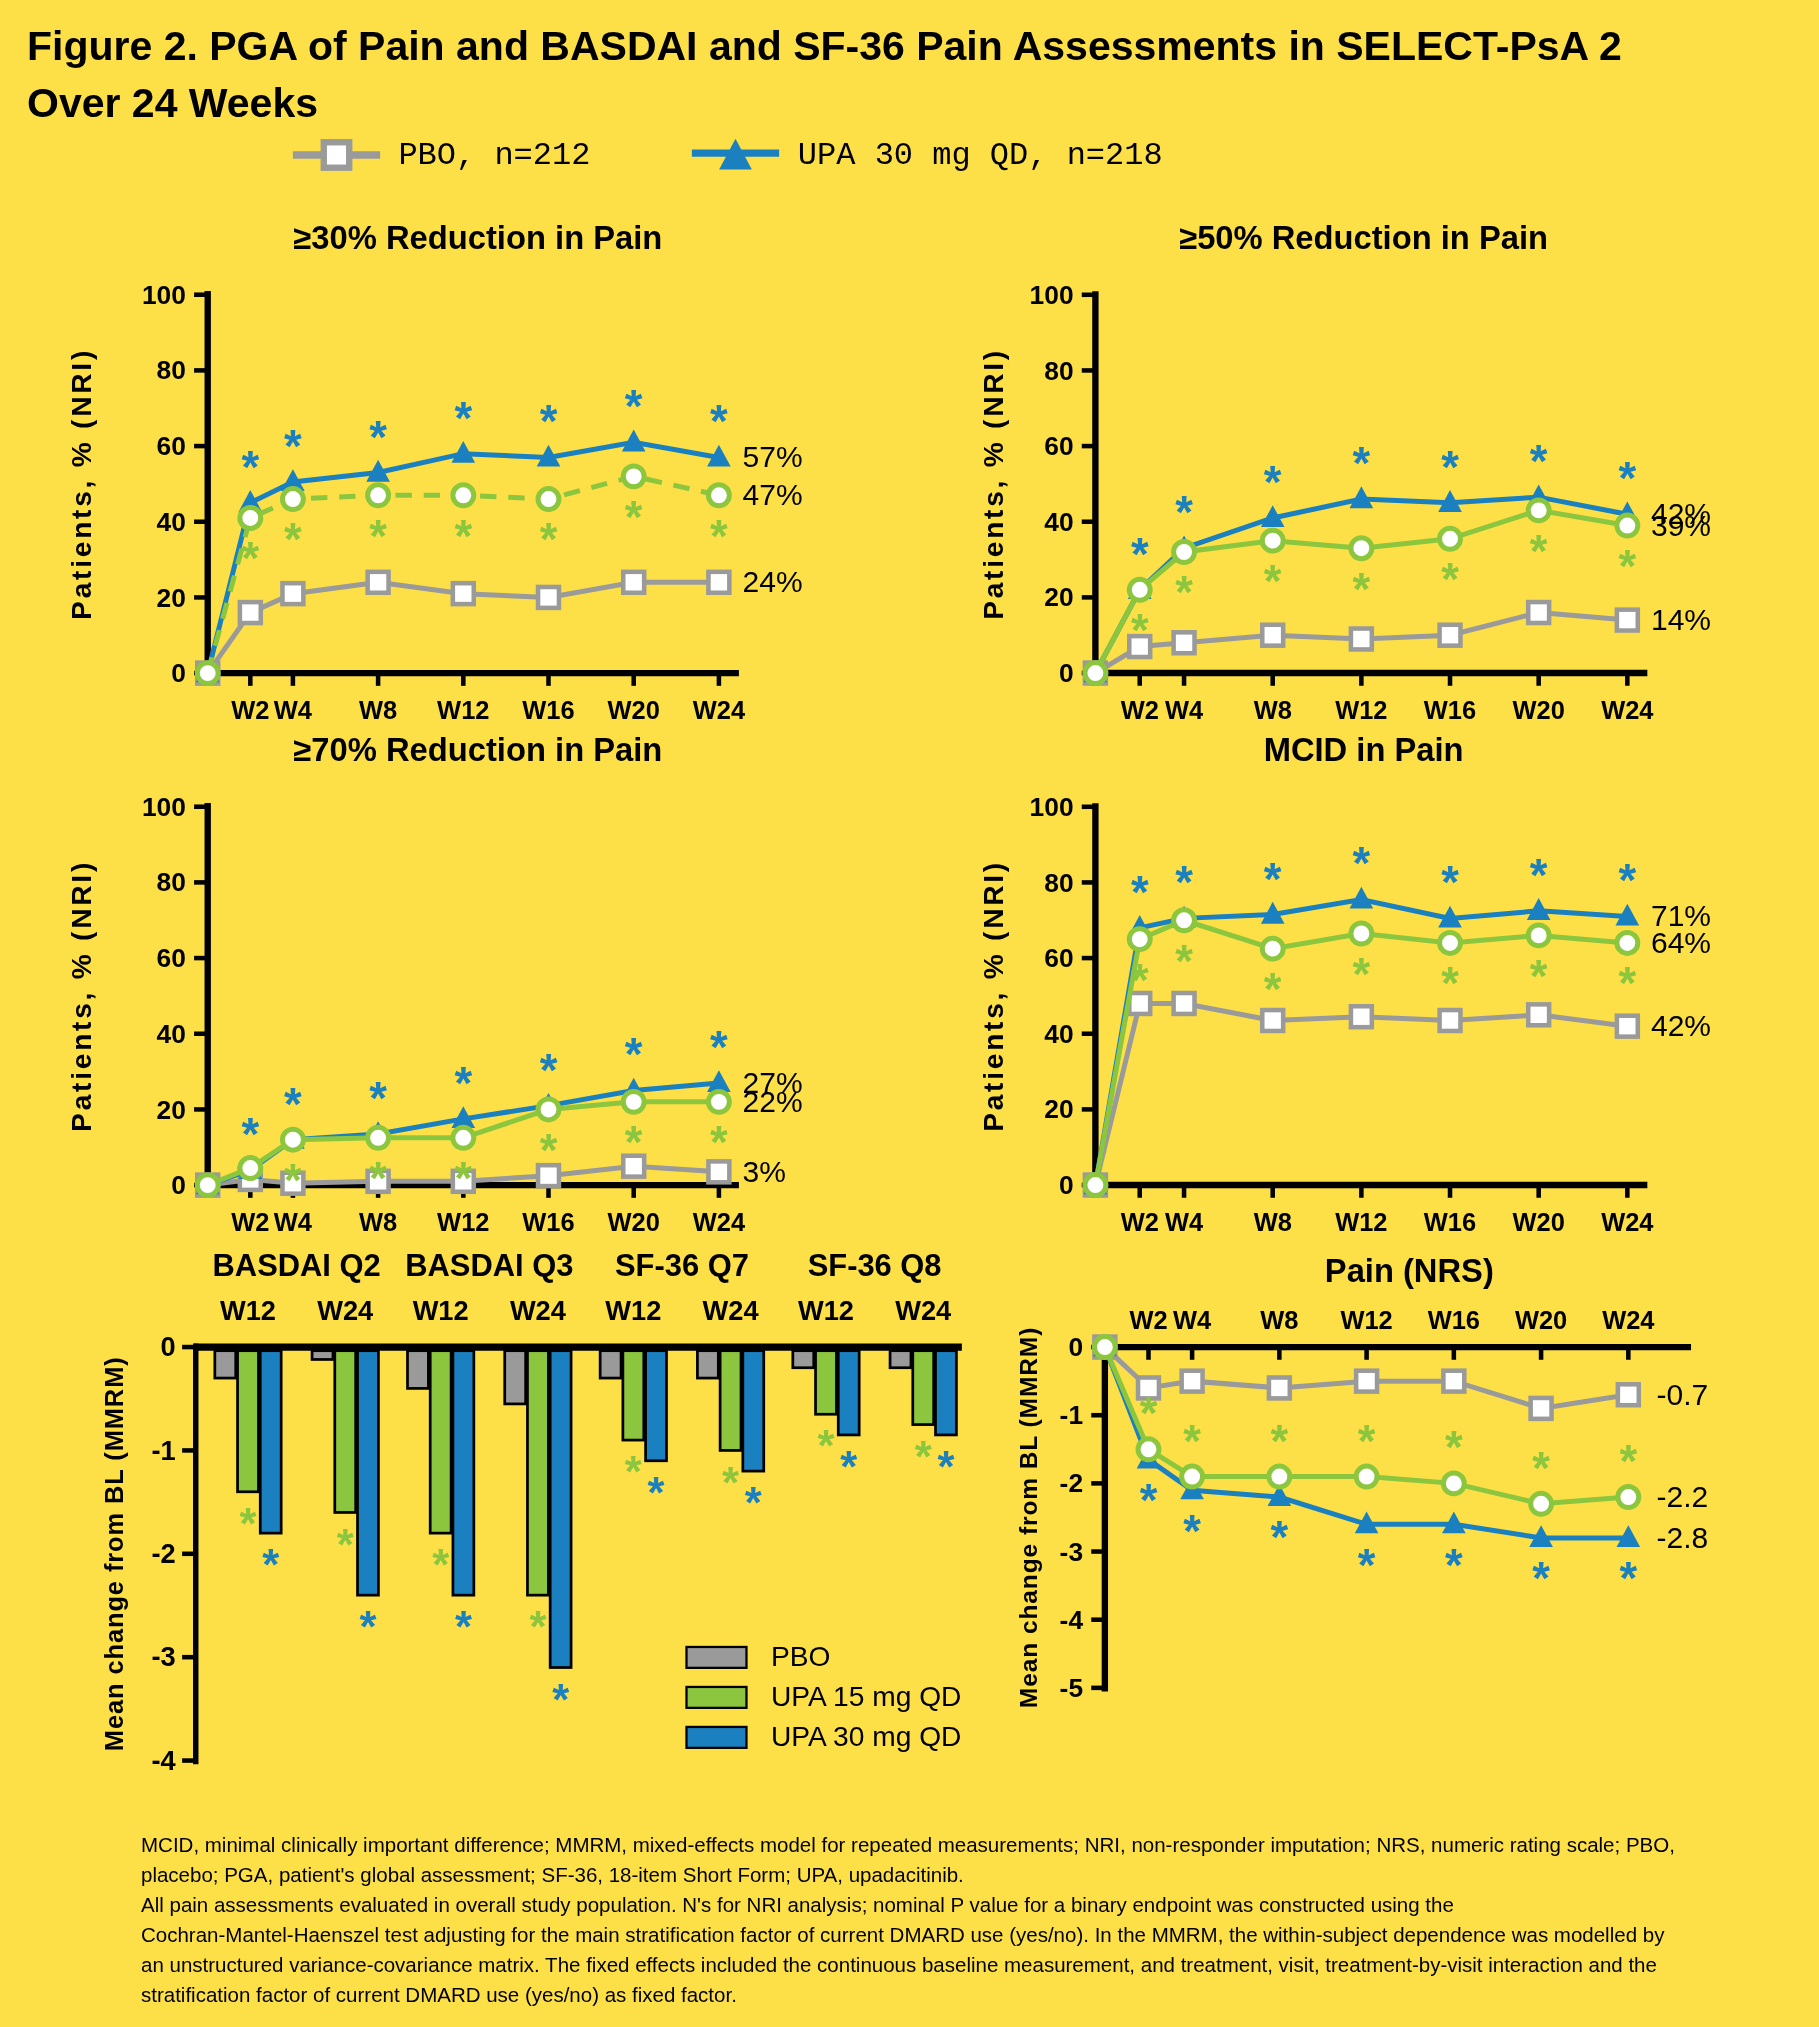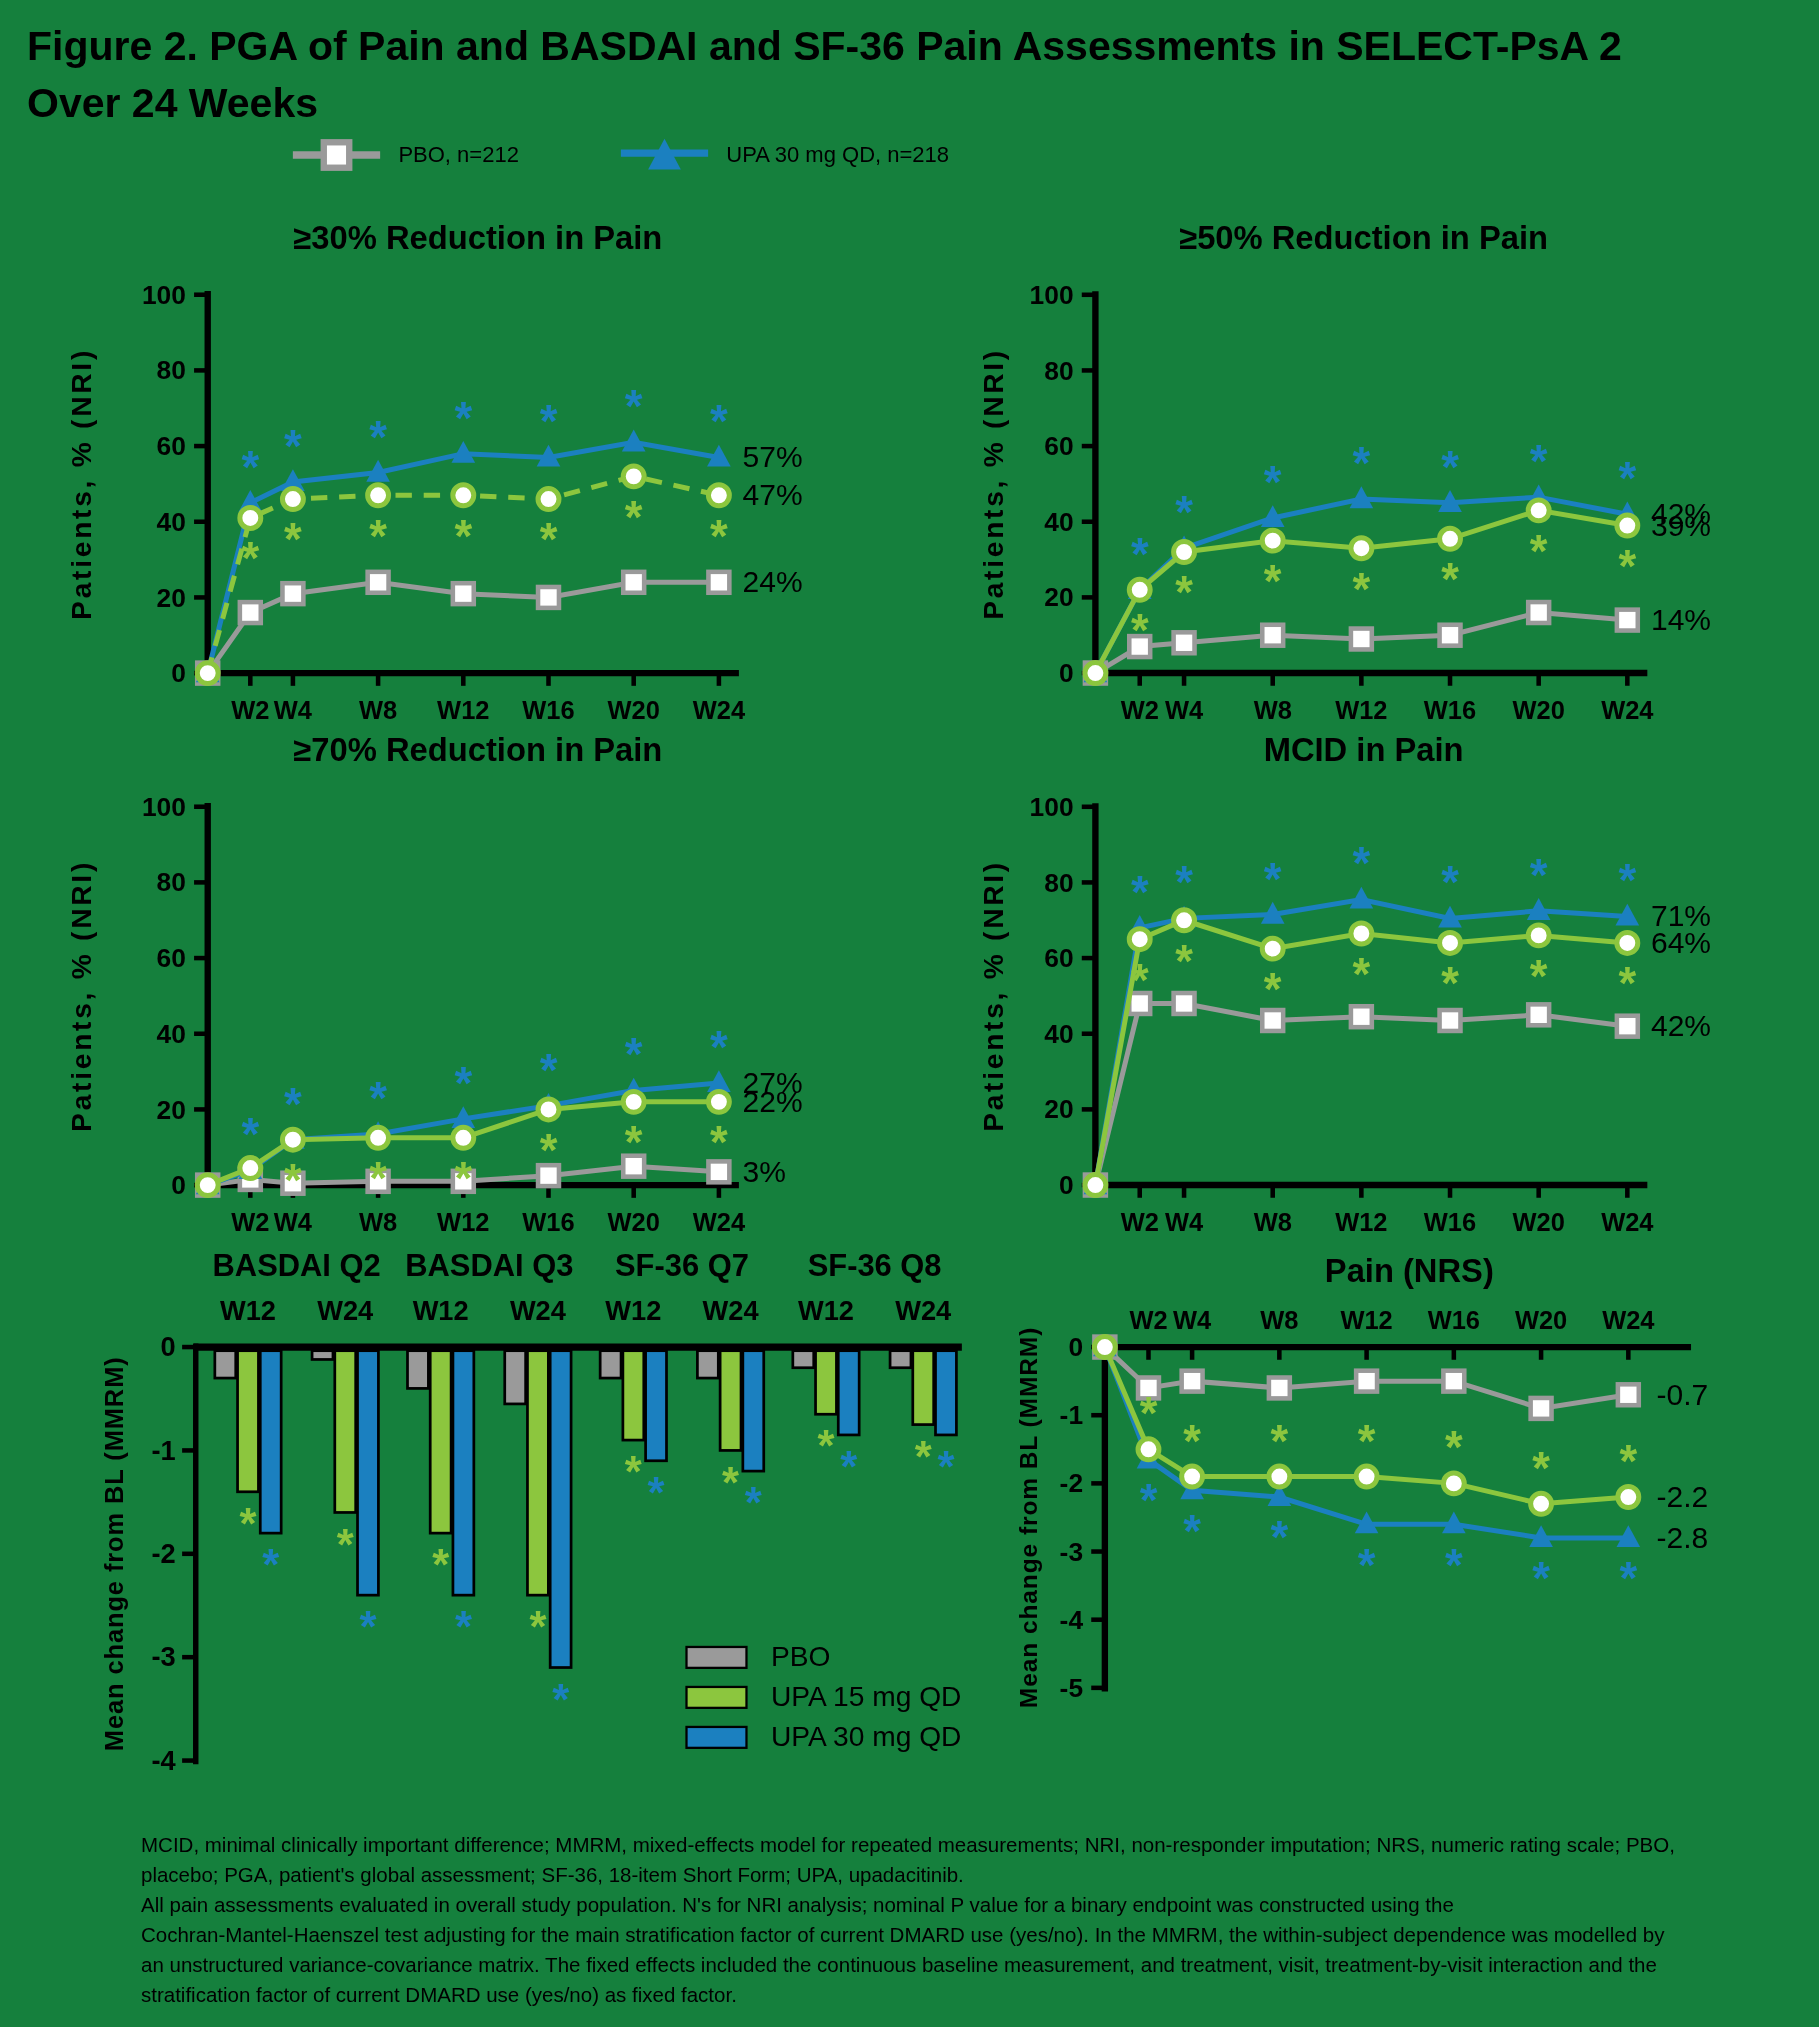--- a/index.html
+++ b/index.html
@@ -1,22 +1,22 @@
 <!DOCTYPE html>
 <html style="font-size:14.5px"><head>
 <meta charset="utf-8">
 <style>
   html,body{margin:0;padding:0;background:#fff;}
-  #page{position:relative;width:1819px;height:2027px;background:#15803d;
+  #page{position:relative;width:1819px;height:2027px;background:#fde047;
         font-family:"Liberation Sans","DejaVu Sans",sans-serif;color:#000;overflow:hidden;}
   .title{position:absolute;left:27px;top:18px;width:1755px;
          font-size:41px;font-weight:bold;line-height:57px;letter-spacing:0px;}
   .legend-row{position:absolute;left:291px;top:135px;display:flex;align-items:center;gap:100px;}
   .legend-item{display:flex;align-items:center;gap:16.4px;}
-  .legend-item .lbl{font-size:22px;}
+  .legend-item .lbl{font-size:32px;font-family:Liberation Mono, monospace;}
   .lmk{display:inline-block;width:91px;height:40px;}
   figure.chart{position:absolute;margin:0;padding:0;}
   figure.chart svg{display:block;}
   .footnotes{position:absolute;left:141px;top:1818px;width:1655px;margin-top:12px;}
   .footnotes div{font-size:20.5px;line-height:30px;white-space:nowrap;}
 </style>
 </head>
 <body>
 
 <div id="page">

